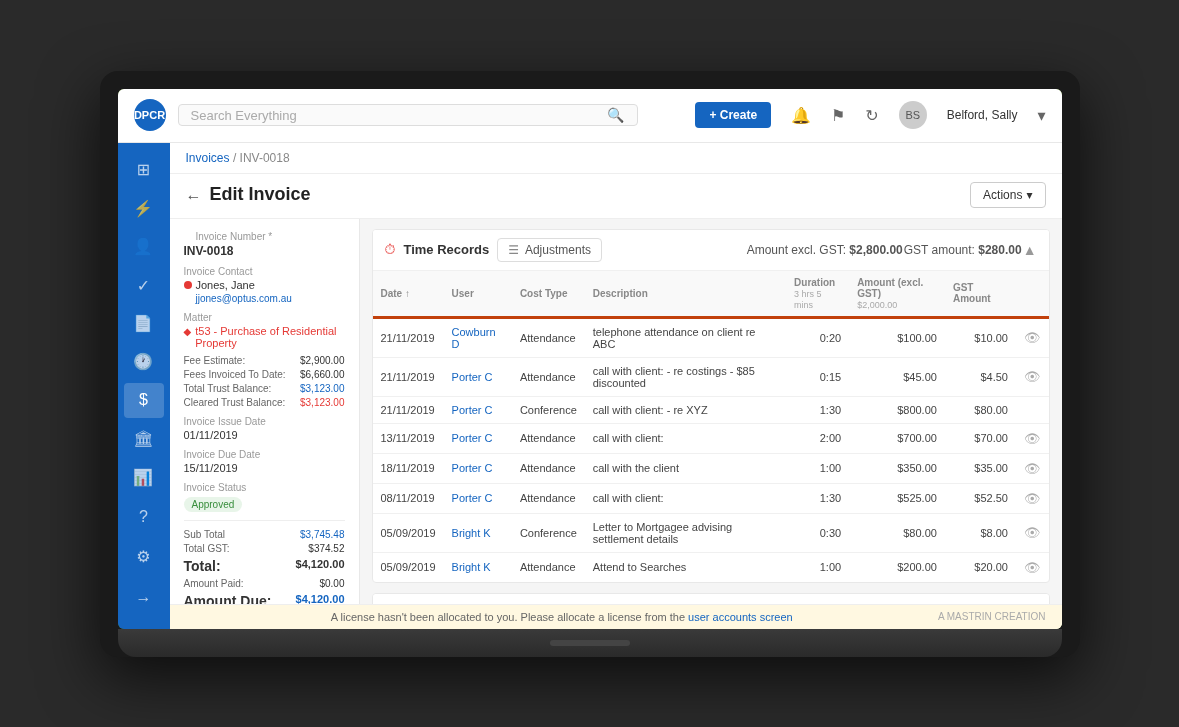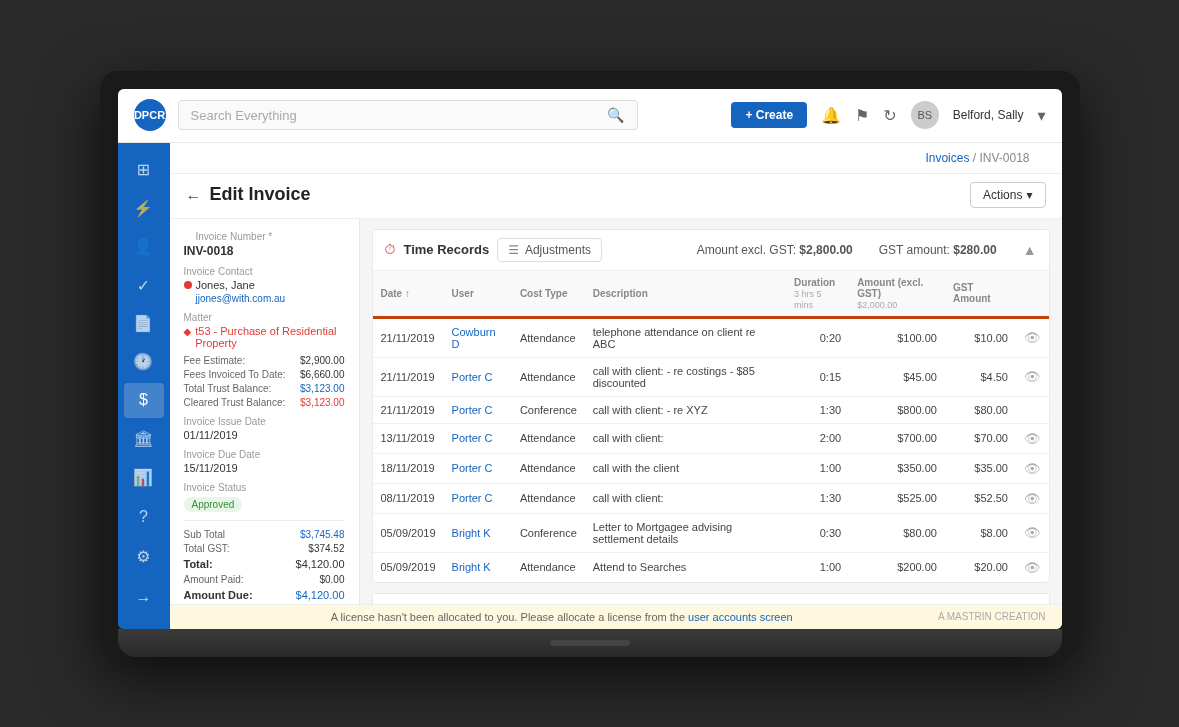--- a/index.html
+++ b/index.html
@@ -62,38 +62,38 @@
       align-items: center;
       justify-content: center;
       color: white;
       font-size: 11px;
       font-weight: bold;
       flex-shrink: 0;
     }
     .search-bar {
       flex: 1;
       max-width: 460px;
-      height: 30px;
+      height: 22px;
       border: 1px solid #ddd;
       border-radius: 4px;
       padding: 0 12px;
       font-size: 13px;
       color: #999;
       background: #fafafa;
       display: flex;
       align-items: center;
       justify-content: space-between;
     }
     .search-bar-text { color: #aaa; font-size: 13px; }
     .search-icon { color: #aaa; font-size: 14px; }
     .nav-right {
       margin-left: auto;
       display: flex;
       align-items: center;
-      gap: 14px;
+      gap: 20px;
       padding-left: 40px;
     }
     .create-btn {
       background: #1565c0;
       color: white;
       border: none;
       border-radius: 4px;
       padding: 6px 14px;
       font-size: 12px;
       font-weight: 600;
@@ -151,26 +151,25 @@
     
     .content {
       flex: 1;
       overflow: hidden;
       display: flex;
       flex-direction: column;
       background: #f5f5f5;
     }
     .breadcrumb-bar {
       background: #fff;
-      padding: 8px 32px;
+      padding: 8px 16px;
       font-size: 12px;
       color: #666;
       border-bottom: 1px solid #eee;
       flex-shrink: 0;
-      text-align: right;
     }
     .breadcrumb-bar a { color: #1565c0; text-decoration: none; }
     .breadcrumb-bar span { color: #888; }
 
     .page-header {
       background: #fff;
       padding: 8px 16px 10px;
       display: flex;
       align-items: center;
       justify-content: space-between;
@@ -231,22 +230,22 @@
     .status-badge {
       background: #e8f5e9;
       color: #388e3c;
       border-radius: 10px;
       padding: 2px 8px;
       font-size: 10px;
       display: inline-block;
       margin-top: 2px;
     }
     .total-row { display: flex; justify-content: space-between; }
-    .total-label { font-size: 11px; color: #333; font-weight: 600; }
-    .total-value { font-size: 11px; color: #333; font-weight: 400; }
+    .total-label { font-size: 14px; color: #333; font-weight: 600; }
+    .total-value { font-size: 11px; color: #333; font-weight: 700; }
 
     
     .right-panel {
       flex: 1;
       overflow-y: auto;
       padding: 10px 12px;
     }
 
     
     .section-card {
@@ -270,21 +269,21 @@
       display: flex;
       align-items: center;
       gap: 6px;
       padding: 4px 10px;
       border: 1px solid #ddd;
       border-radius: 4px;
       font-size: 12px;
       color: #555;
       cursor: pointer;
     }
-    .section-meta { display: flex; align-items: center; gap: 26px; font-size: 12px; color: #555; }
+    .section-meta { display: flex; align-items: center; gap: 1px; font-size: 12px; color: #555; }
     .collapse-btn { color: #999; font-size: 14px; cursor: pointer; }
 
     
     .data-table {
       width: 100%;
       border-collapse: collapse;
       font-size: 11px;
     }
     .data-table th {
       background: #f9f9f9;
@@ -388,21 +387,21 @@
 
           <div class="left-panel">
             <div class="field-label">Invoice Number *</div>
             <div class="invoice-number">INV-0018</div>
 
             <div class="field-label">Invoice Contact</div>
             <div class="contact-row">
               <div class="contact-dot"></div>
               <span class="field-value">Jones, Jane</span>
             </div>
-            <div style="color:#1565c0;font-size:10px;margin-left:12px;">jjones@with.com.au</div>
+            <div style="color:#1565c0;font-size:10px;margin-left:12px;">jjones@optus.com.au</div>
 
             <div class="field-label">Matter</div>
             <div class="matter-link">
               <span class="matter-icon">◆</span>
               <span>t53 - Purchase of Residential Property</span>
             </div>
 
             <div class="summary-row" style="margin-top:6px;">
               <span class="summary-label">Fee Estimate:</span>
               <span class="summary-value">$2,900.00</span>

